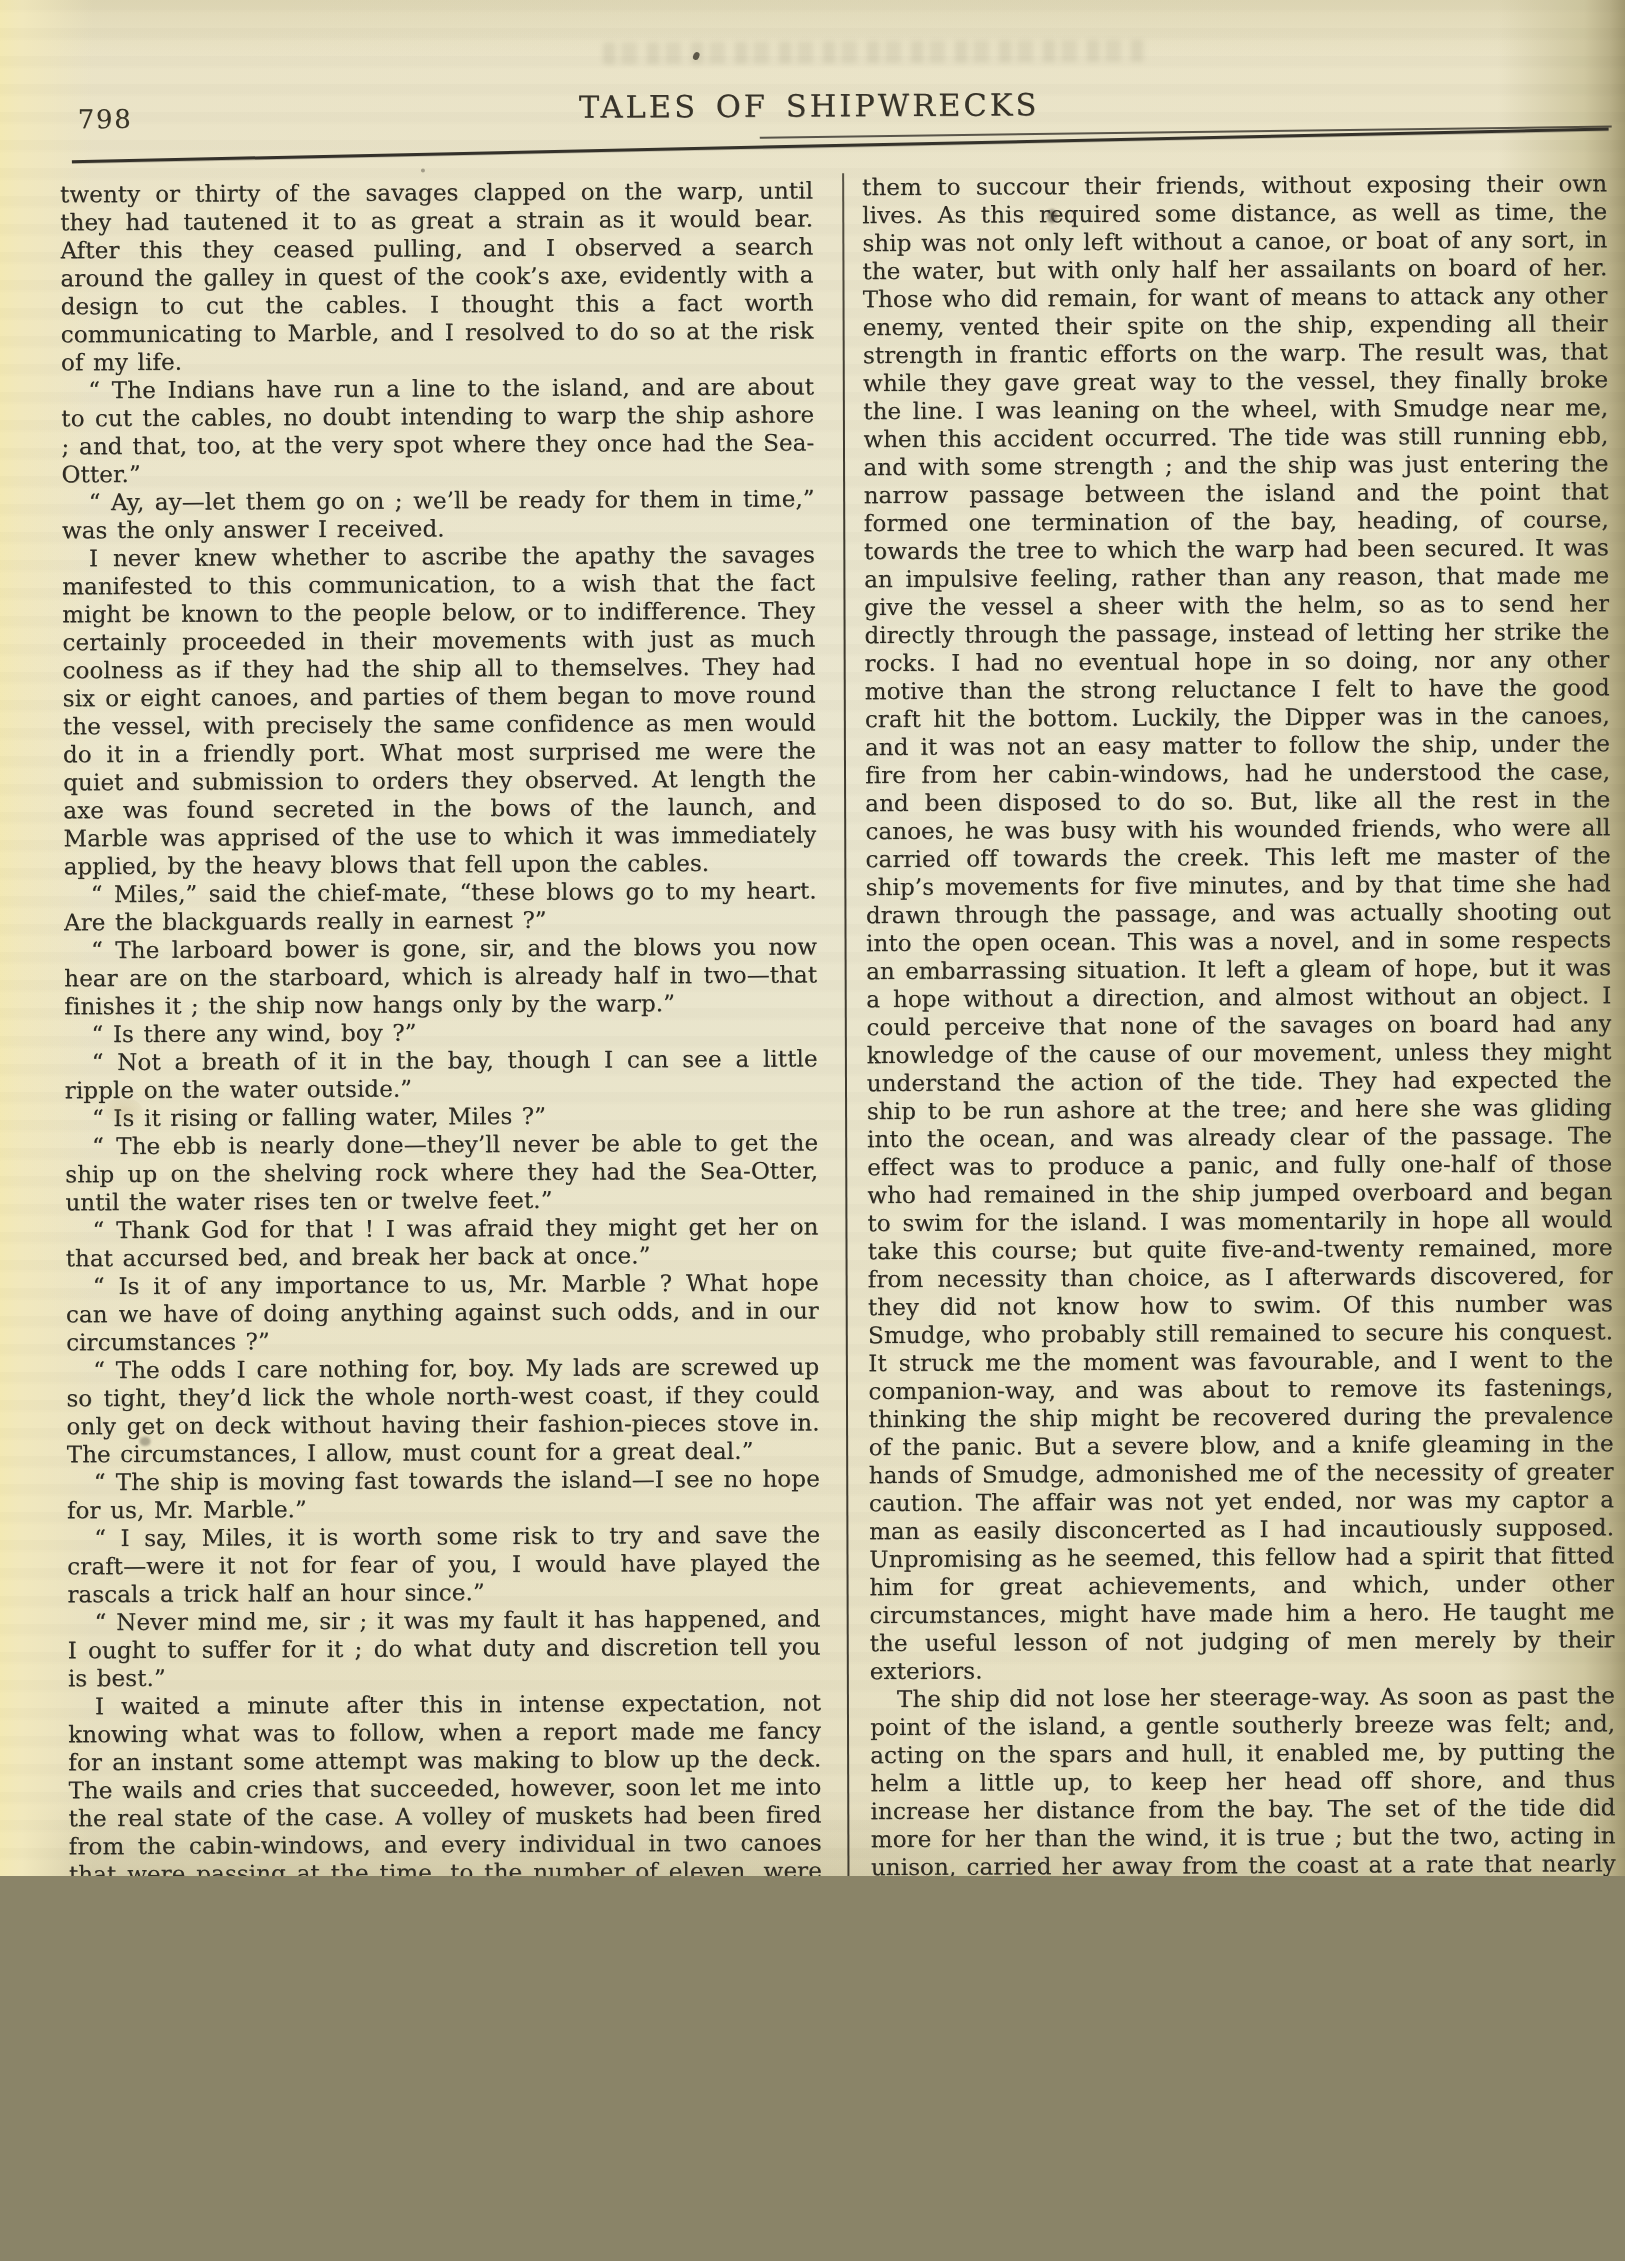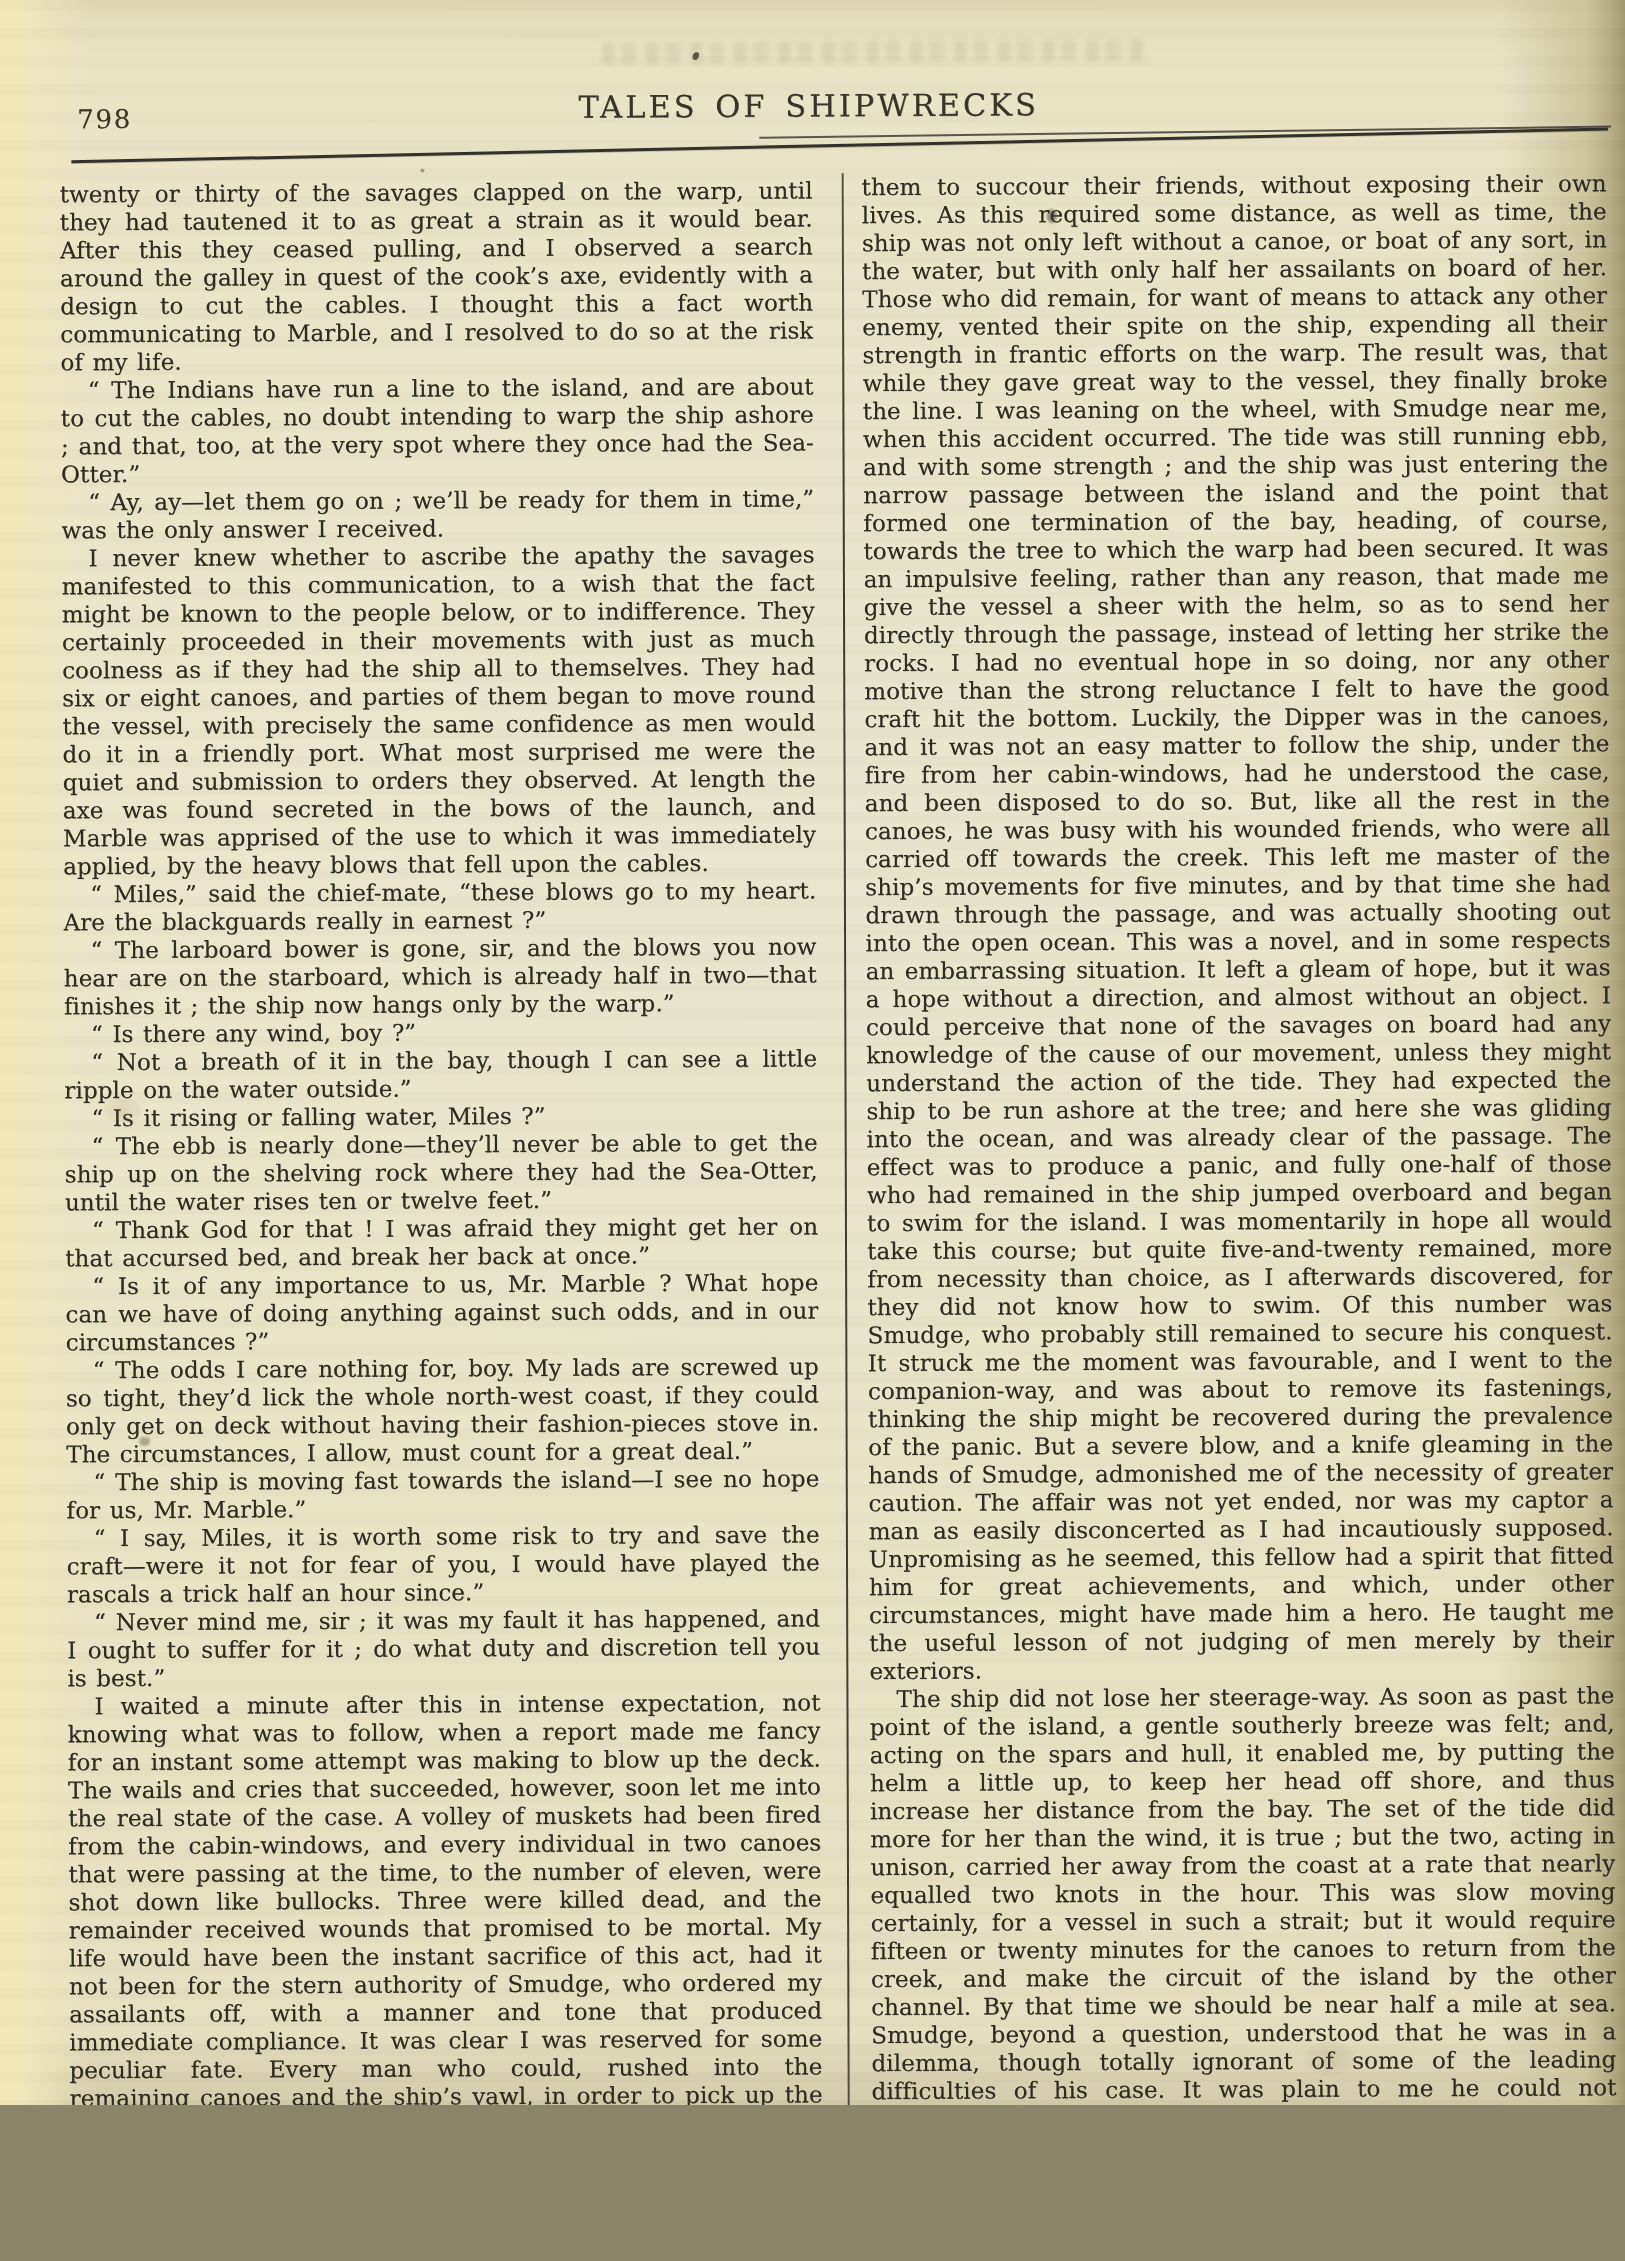--- a/index.html
+++ b/index.html
@@ -1,18 +1,18 @@
 <!DOCTYPE html>
 <html style="font-size:13.6px"><head>
 <meta charset="utf-8">
 <style>
   html,body{margin:0;padding:0;background:#8a8468;}
   .page{
     position:relative;
-    width:1625px;height:2105px;
+    width:1625px;height:1876px;
     overflow:hidden;
     font-family:"DejaVu Serif","Liberation Serif",serif;
     background:
       radial-gradient(ellipse 1187px 1527px at 48% 45%, rgba(228,228,212,0.35), rgba(228,228,212,0) 70%),
       linear-gradient(90deg, #f3e9b4 0px, #f1e8bd 22px, rgba(240,232,192,0) 93px),
       linear-gradient(270deg, #a39a72 0px, #b9b089 15.3px, #cfc7a0 41px, rgba(207,199,160,0) 127px),
       linear-gradient(0deg, rgba(168,158,116,0.30) 0px, rgba(168,158,116,0) 76px),
       linear-gradient(180deg, rgba(205,196,152,0.35) 0px, rgba(205,196,152,0) 59px),
       linear-gradient(180deg, #eae3c6 0%, #ece6cc 40%, #eae3c4 75%, #e5dec0 100%);
   }

